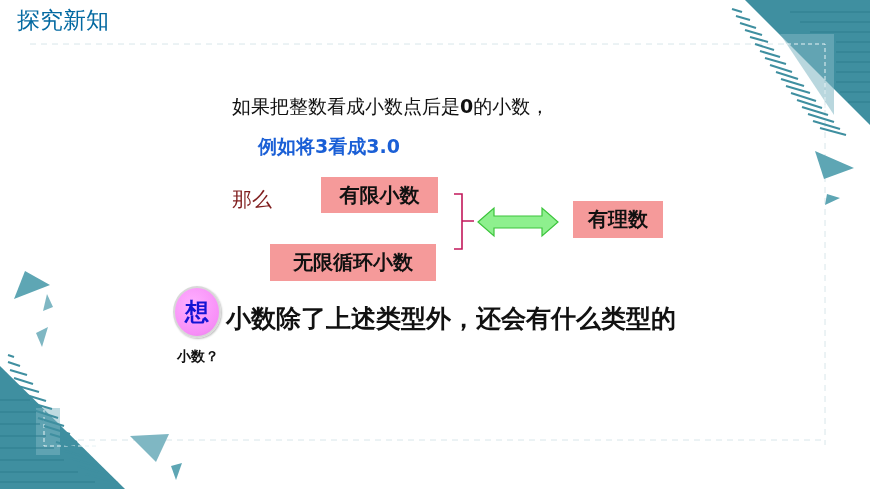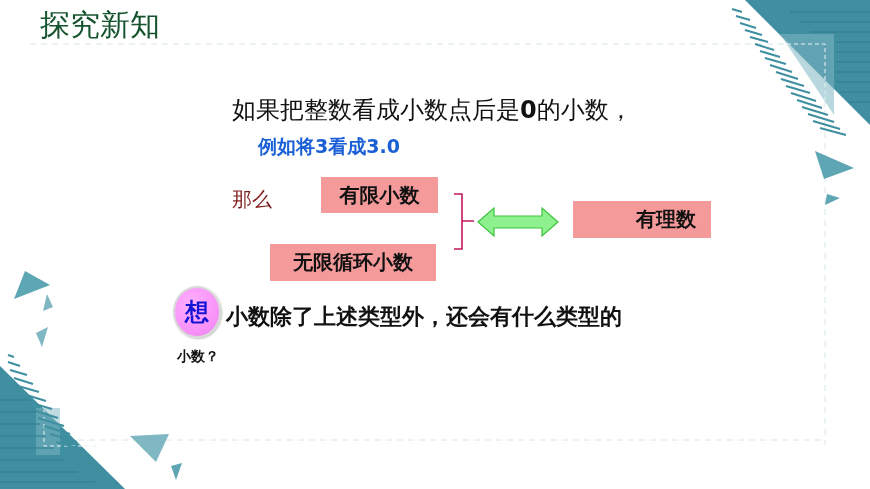--- a/index.html
+++ b/index.html
@@ -4,42 +4,42 @@
   <style>
     html, body { margin: 0; padding: 0; }
     body {
       width: 870px; height: 489px; position: relative; overflow: hidden;
       background: #ffffff;
       font-family: "DejaVu Sans", "Liberation Sans", sans-serif;
     }
     .abs { position: absolute; }
     .deco { position: absolute; left: 0; top: 0; }
     .title {
-      left: 40px; top: 5px; font-size: 30px; color: #14532d;
+      left: 17px; top: 5px; font-size: 23px; color: #0369a1;
       letter-spacing: 0px; white-space: nowrap;
     }
     .line1 {
-      left: 232px; top: 94px; font-size: 24px; color: #111; white-space: nowrap;
+      left: 232px; top: 94px; font-size: 19px; color: #111; white-space: nowrap;
     }
     .line1 b { font-weight: bold; }
     .line2 {
       left: 234px; top: 134px; font-size: 19px; color: #1a5fd6; font-weight: bold; white-space: nowrap; margin-left: 24px;
     }
     .then {
       left: 232px; top: 186px; font-size: 20px; color: #7f1d1d; white-space: nowrap;
     }
     .pinkbox {
       background: #f59a9a; color: #111; font-weight: bold; font-size: 20px;
       white-space: nowrap; display: flex; align-items: center; justify-content: center;
     }
     .box1 { left: 321px; top: 177px; width: 117px; height: 36px; }
     .box2 { left: 270px; top: 244px; width: 166px; height: 37px; }
-    .box3 { left: 573px; top: 201px; width: 90px; height: 37px; padding-left: 48px; }
+    .box3 { left: 573px; top: 201px; width: 90px; height: 37px; }
     .question {
-      left: 226px; top: 302px; font-size: 22px; color: #111; font-weight: bold; white-space: nowrap;
+      left: 226px; top: 302px; font-size: 25px; color: #111; font-weight: bold; white-space: nowrap;
     }
     .question2 {
       left: 177px; top: 348px; font-size: 14px; color: #111; font-weight: bold; white-space: nowrap;
     }
     .think-badge {
       left: 173px; top: 286px; width: 48px; height: 52px; border-radius: 50%;
       background: radial-gradient(circle at 40% 35%, #ffb0ff 0%, #f78ef7 70%, #e77ce7 100%);
       border: 2px solid #d8d8d8; box-shadow: 1px 1px 2px rgba(0,0,0,0.25);
       display: flex; align-items: center; justify-content: center;
       color: #1414d4; font-weight: bold; font-size: 24px; box-sizing: border-box;

